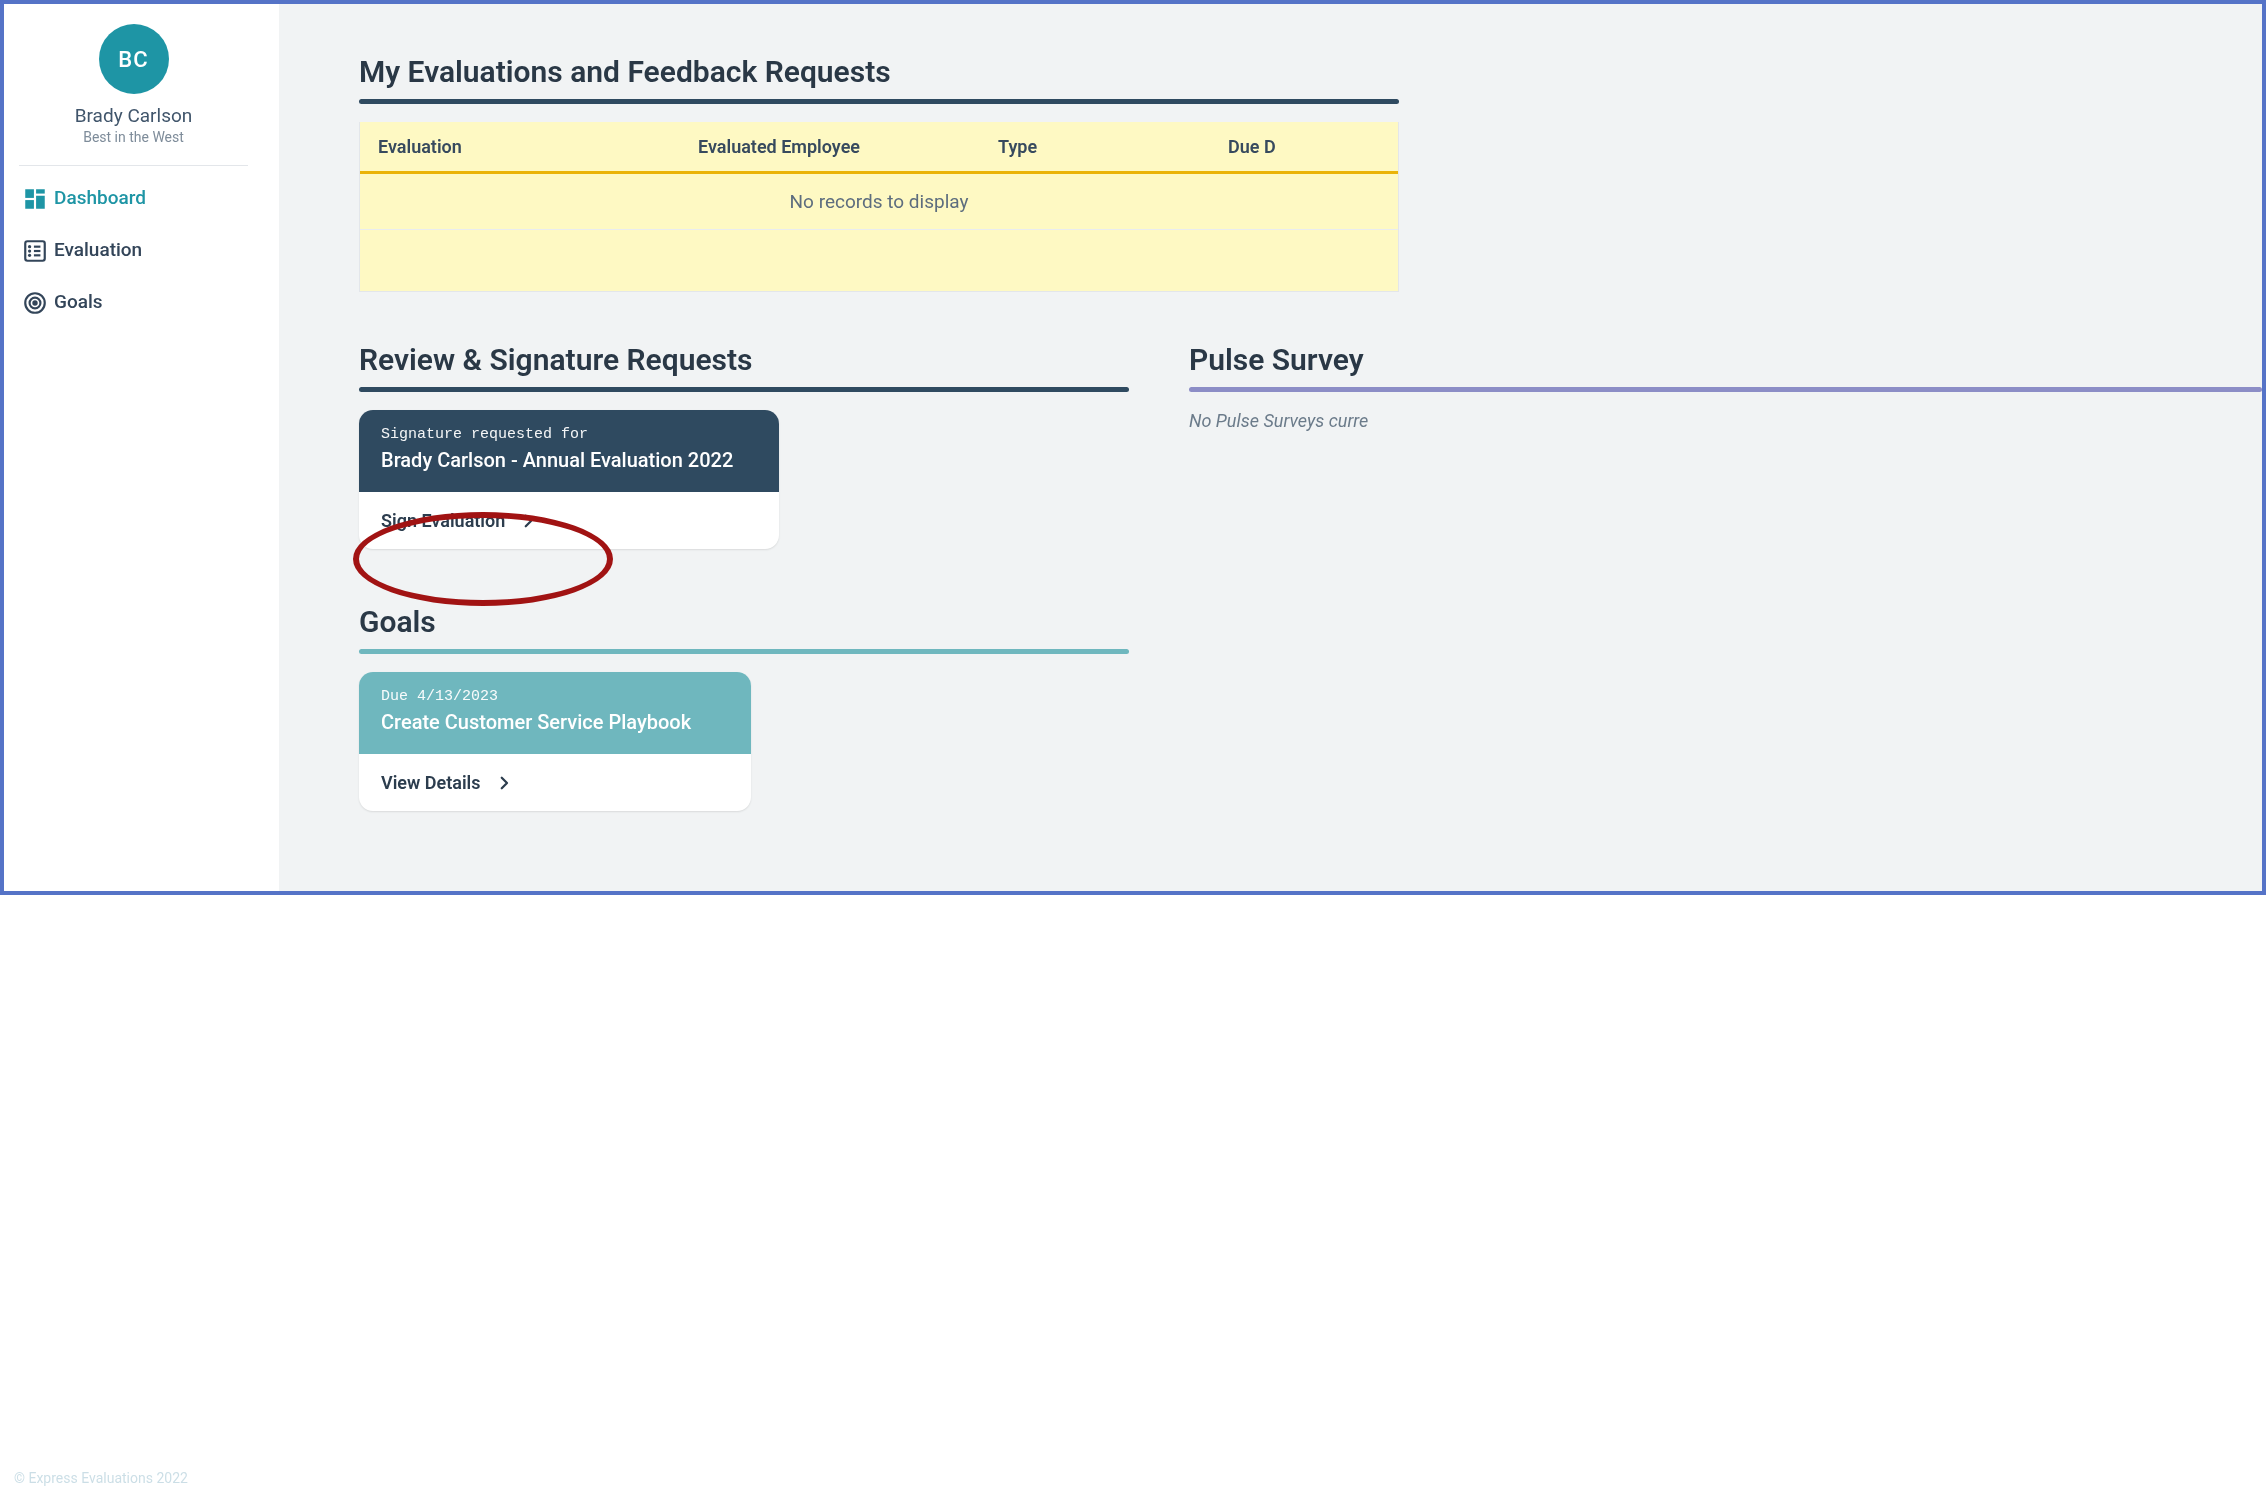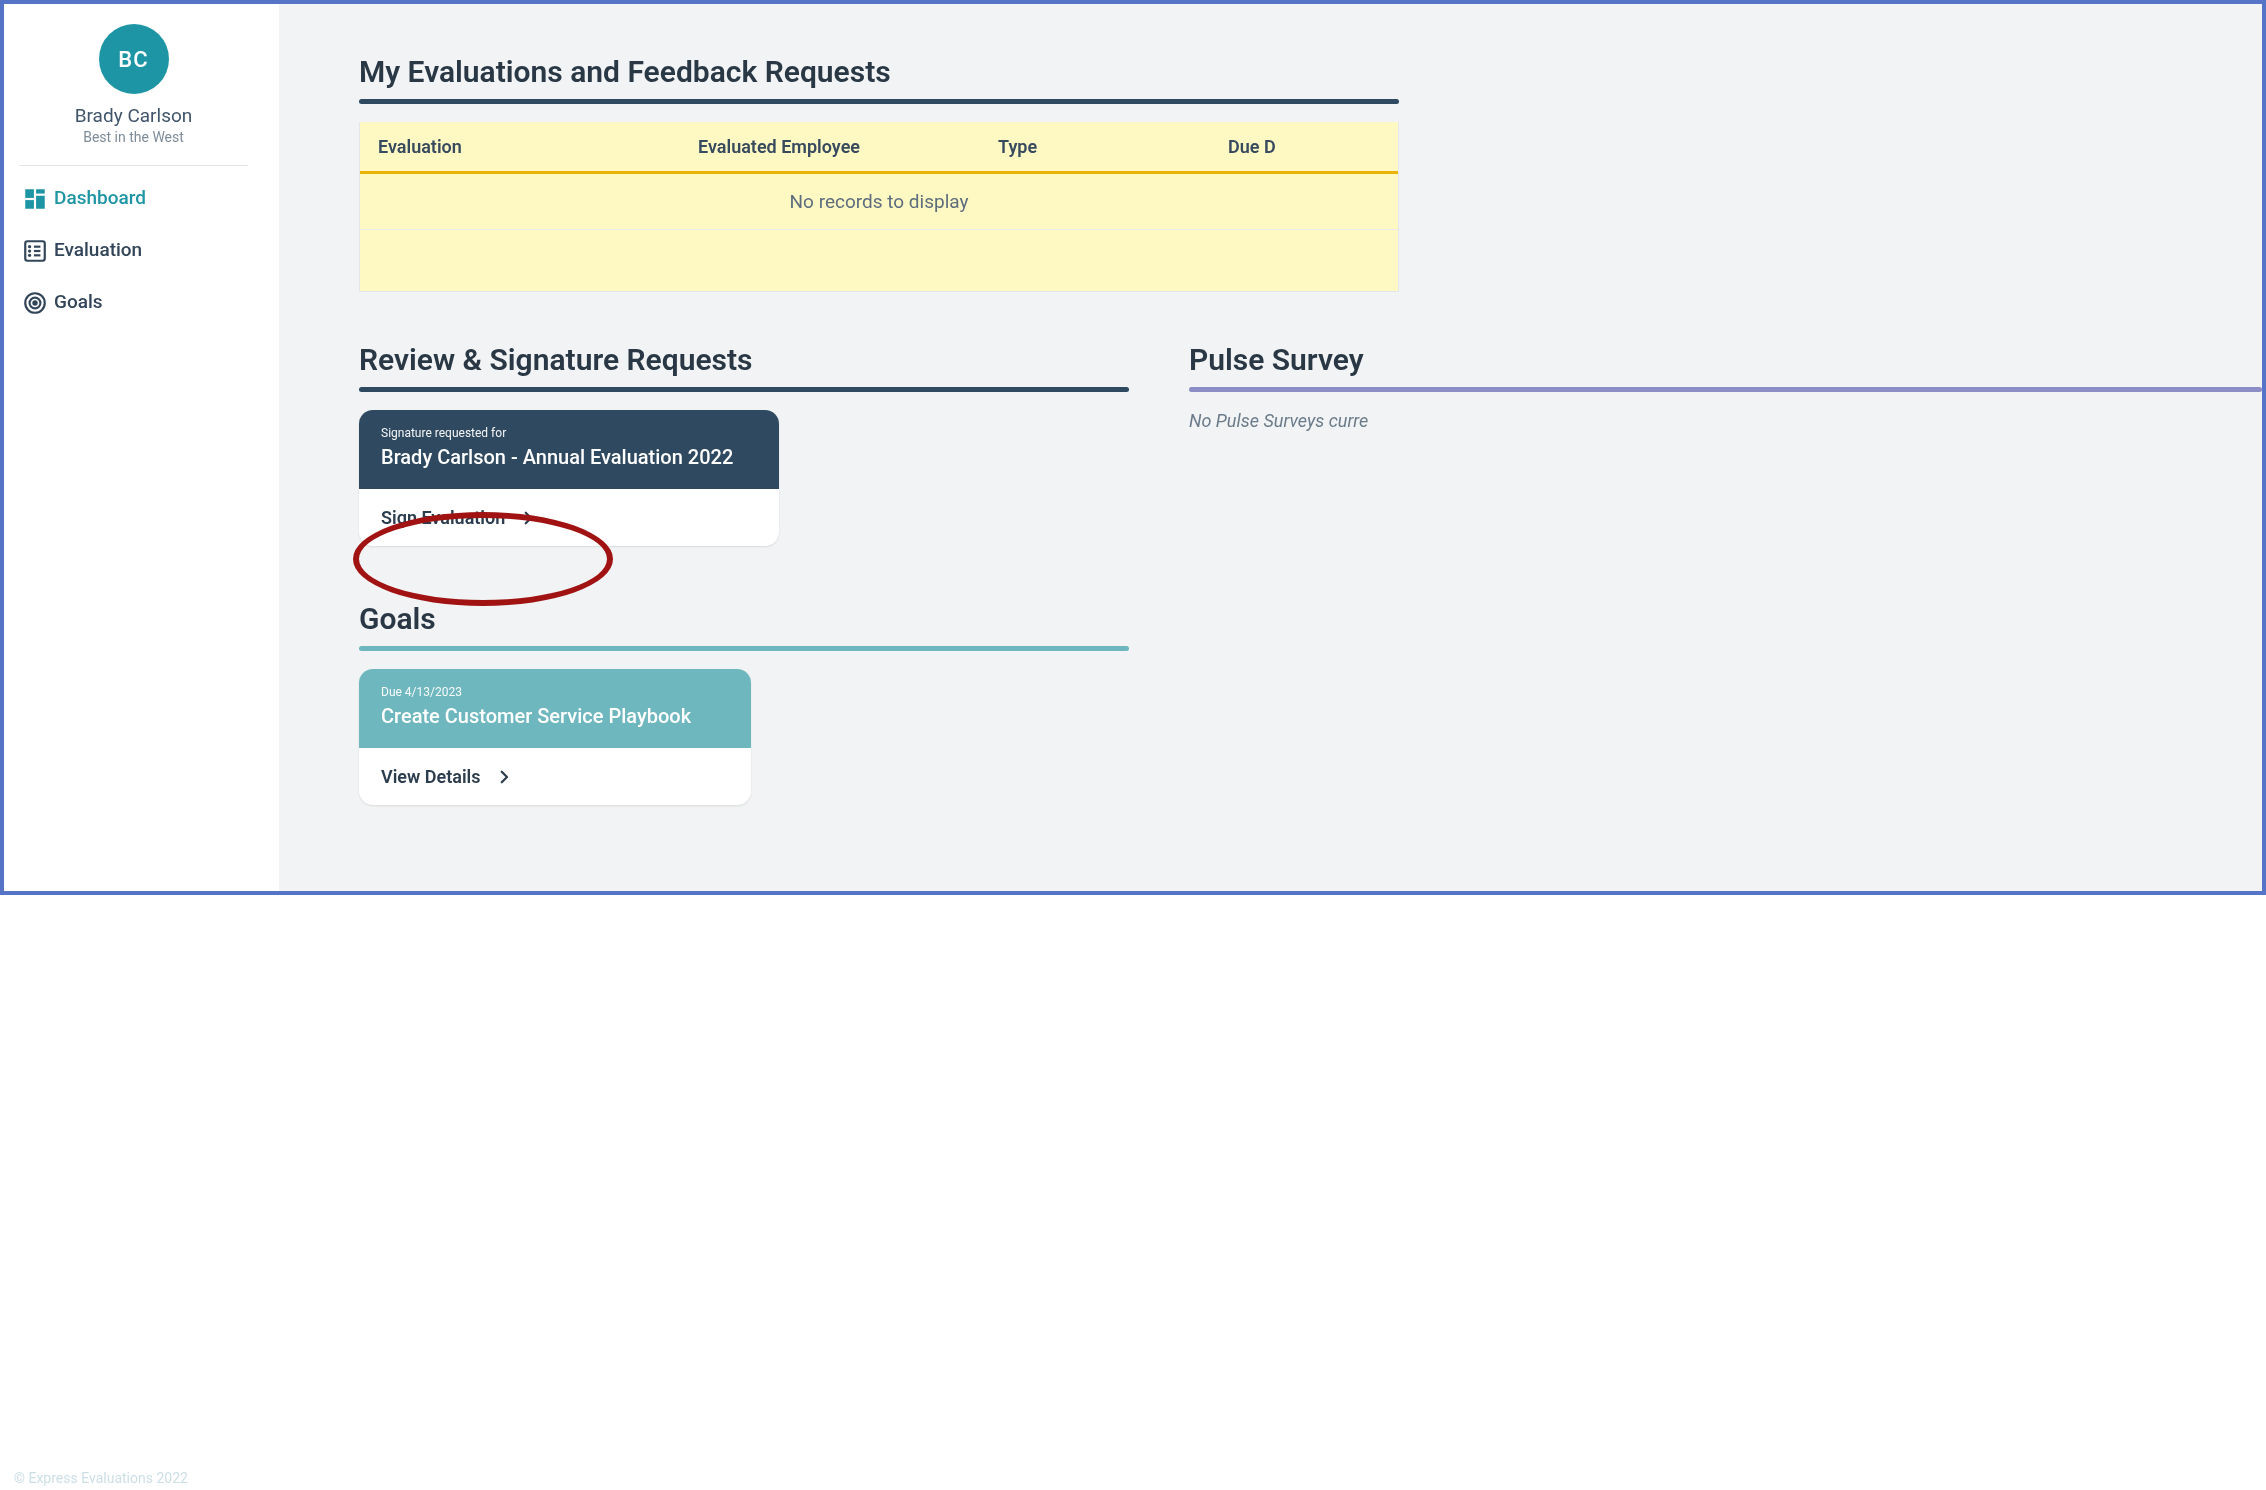--- a/index.html
+++ b/index.html
@@ -166,21 +166,21 @@
     background:#fff;
     position: relative;
   }
   .card-head {
     padding: 16px 22px 18px;
     border-radius: 14px 14px 0 0;
     color: #fff;
   }
   .card-head.dark { background: #2f4a60; }
   .card-head.teal { background: #6fb7be; }
-  .card-sub { font-size: 12px; opacity: 0.95; }
+  .card-sub { font-size: 15px; opacity: 0.95; font-family: Liberation Mono, monospace; }
   .card-title { font-size: 20px; font-weight: 500; margin-top: 4px; line-height: 1.35; }
   .card-body {
     padding: 18px 22px;
     display: flex;
     align-items: center;
     gap: 14px;
     font-weight: 600;
     color: #2c3d4e;
     font-size: 18px;
     cursor: pointer;

